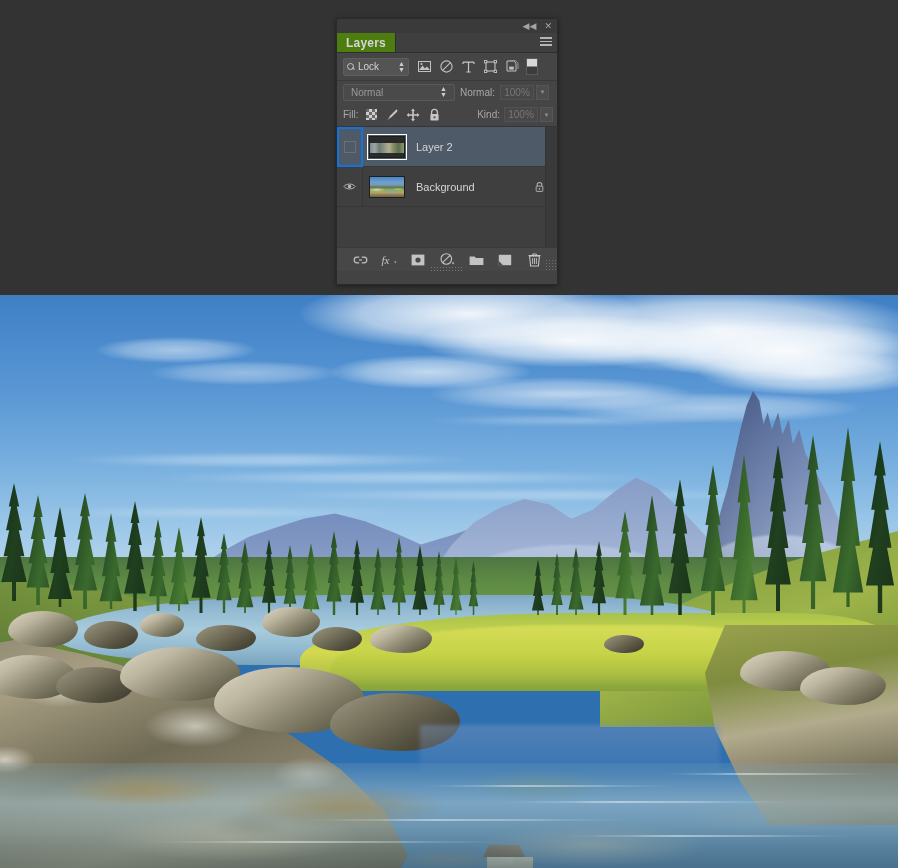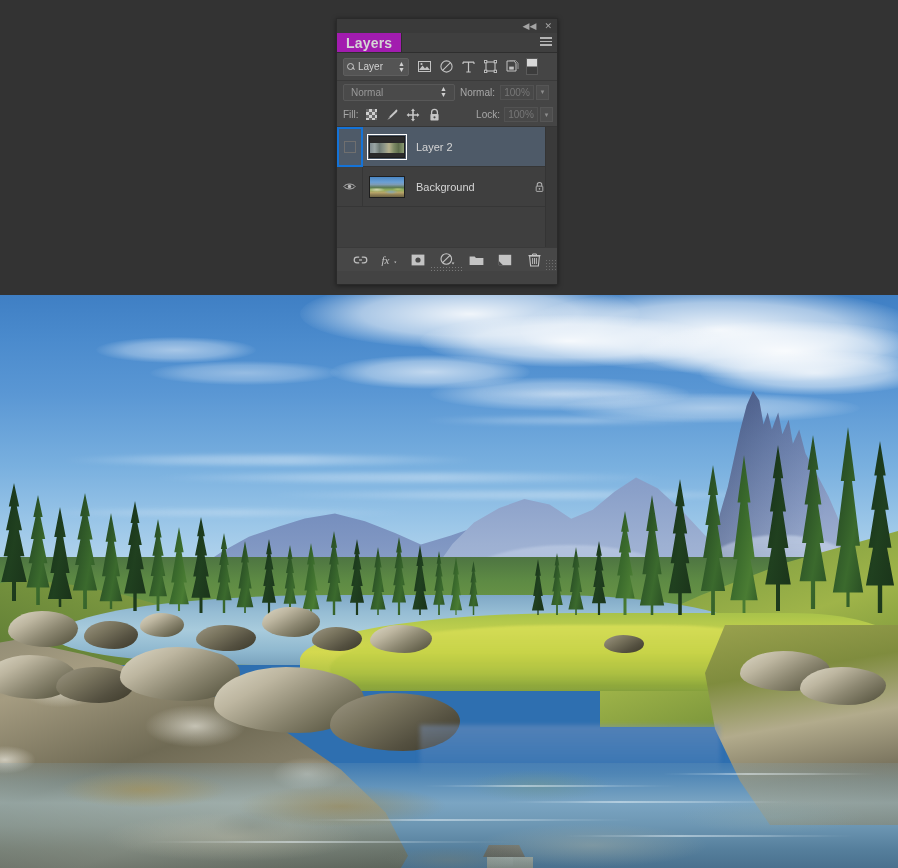--- a/index.html
+++ b/index.html
@@ -256,24 +256,24 @@
 
   #tabrow {
     height: 20px;
     background: #3a3a3a;
     display: flex;
     align-items: stretch;
     border-bottom: 1px solid #2e2e2e;
     position: relative;
   }
   #tab-layers {
-    background: #a21caf;
+    background: #4d7c0f;
     padding: 0 9px;
     display: flex; align-items: center;
-    font-size: 14px;
+    font-size: 12px;
     font-weight: bold;
     color: #d6d6d6;
     border-right: 1px solid #2e2e2e;
     letter-spacing: .2px;
   }
   #tab-filler { flex: 1; background: #3f3f3f; }
   #panel-menu {
     position: absolute; right: 5px; top: 4px;
     width: 14px; height: 11px;
     cursor: pointer;
@@ -647,21 +647,21 @@
       <div id="panel-menu">
         <span></span>
           <span></span>
           <span></span>
       </div>
     </div>
 
     <div id="filterrow">
       <div id="kind-select">
         <span class="mag"></span>
-        <span id="kind-label">Layer</span>
+        <span id="kind-label">Lock</span>
         <span class="updown">▲<br>▼</span>
       </div>
       <div class="filter-icons">
         <div class="ficon">
           <svg width="13" height="11" viewBox="0 0 13 11">
               <rect x="0.5" y="0.5" width="12" height="10" fill="none" stroke="#c2c2c2"></rect>
               <path d="M1 9 L4.5 4.5 L7 7.5 L9 5.5 L12 9 Z" fill="#c2c2c2"></path>
               <circle cx="3.5" cy="3" r="1.1" fill="#c2c2c2"></circle>
             </svg>
         </div>
@@ -724,21 +724,21 @@
             <path d="M7 0.6 L9 3 H7.8 V6.2 H11 V5 L13.4 7 L11 9 V7.8 H7.8 V11 H9 L7 13.4 L5 11 H6.2 V7.8 H3 V9 L0.6 7 L3 5 V6.2 H6.2 V3 H5 Z" fill="#c6c6c6"></path>
           </svg>
       </div>
       <div class="lockicon">
         <svg width="13" height="14" viewBox="0 0 13 14">
             <path d="M3.6 6 V4.2 A2.9 2.9 0 0 1 9.4 4.2 V6" fill="none" stroke="#c6c6c6" stroke-width="1.3"></path>
             <rect x="2.4" y="6" width="8.2" height="6.6" rx="0.8" fill="#c6c6c6"></rect>
             <circle cx="6.5" cy="9.3" r="1.1" fill="#4a4a4a"></circle>
           </svg>
       </div>
-      <span class="fieldlabel" style="margin-left:auto;">Lock:</span>
+      <span class="fieldlabel" style="margin-left:auto;">Kind:</span>
       <div class="numcombo">
         <div class="numfield">100%</div>
         <div class="caret">▼</div>
       </div>
     </div>
 
     <div id="layerlist">
 
       <div class="layerrow selected">
         <div class="eyecell active-slot">

